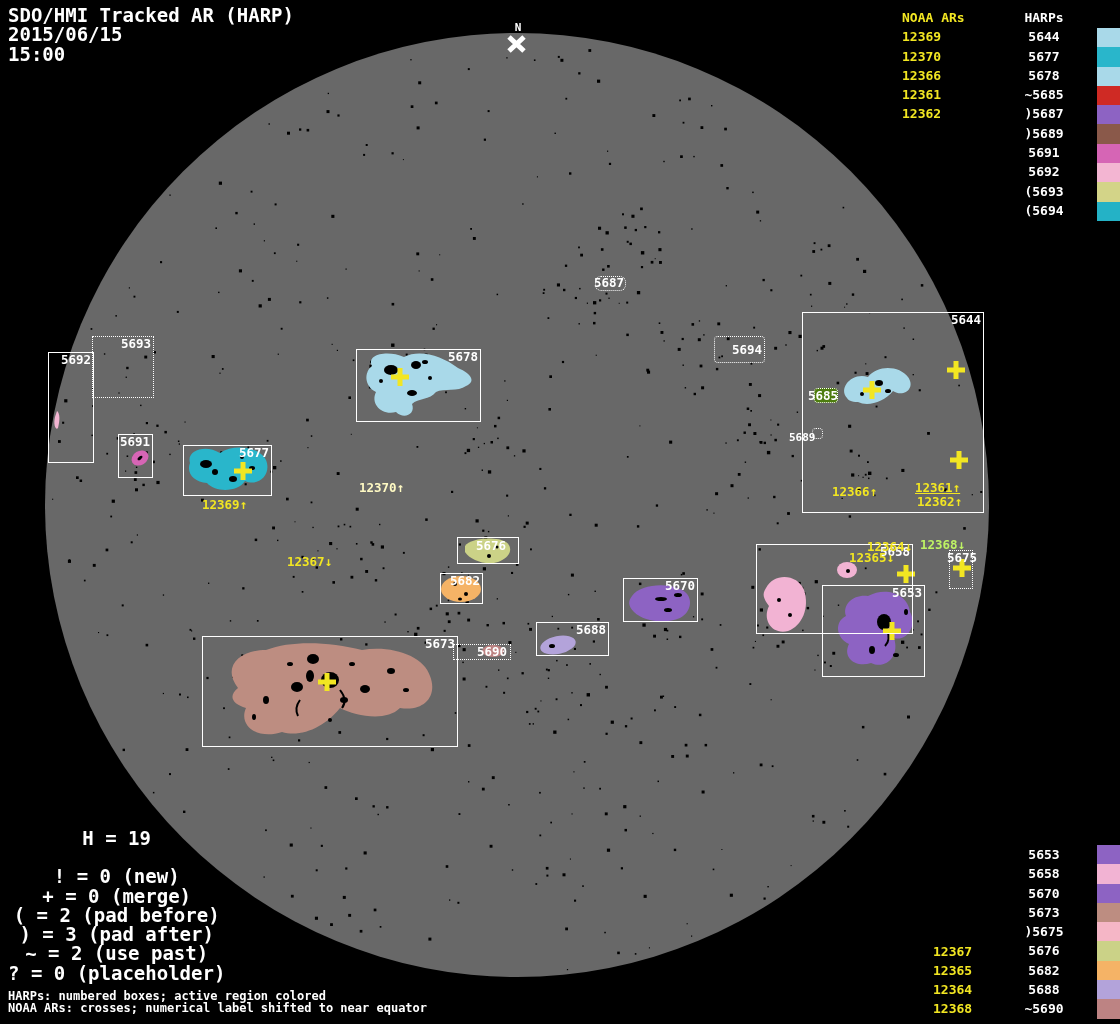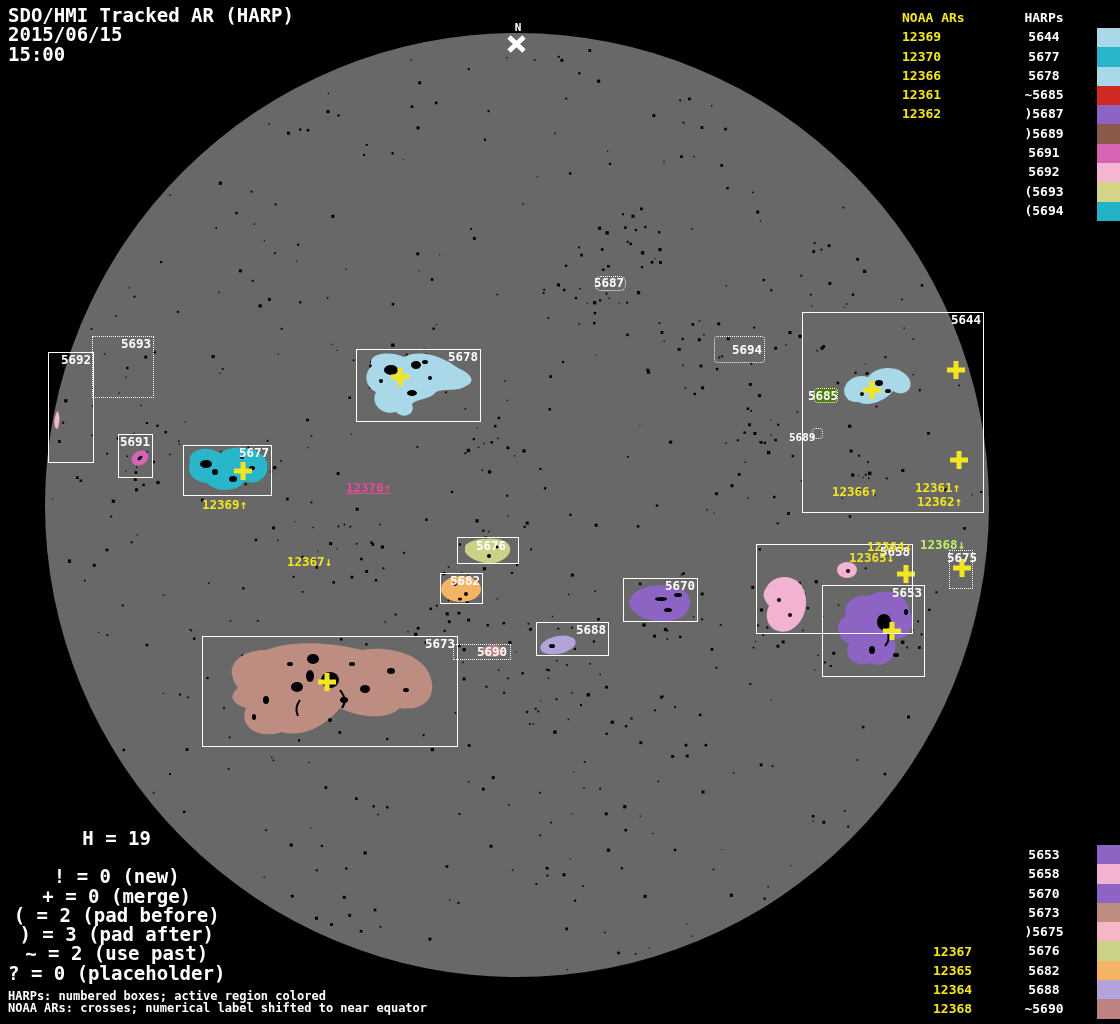--- a/index.html
+++ b/index.html
@@ -884,24 +884,24 @@
     <span class="lbl">5682</span>
   </div>
 <div class="hbox" style="left:202px;top:636px;width:256px;height:111px;">
     <span class="lbl">5673</span>
   </div>
 <div class="hbox dotted" style="left:453px;top:644px;width:58px;height:16px;">
     <span class="lbl" style="right:3px;top:1px;">5690</span>
   </div>
 
 <div class="ylbl" style="left: 202px; top: 499px; color: rgb(242, 230, 34);">12369↑</div>
-<div class="ylbl" style="left: 346px; top: 482px; color: #ec4899; text-decoration: underline;">12370↑</div>
+<div class="ylbl" style="left: 359px; top: 482px; color: #fef9c3;">12370↑</div>
 <div class="ylbl" style="left: 287px; top: 556px; color: rgb(242, 230, 34);">12367↓</div>
 <div class="ylbl" style="left: 832px; top: 486px; color: rgb(242, 230, 34);">12366↑</div>
-<div class="ylbl" style="left: 915px; top: 482px; color: rgb(242, 230, 34);">12361↑</div>
+<div class="ylbl" style="left: 915px; top: 482px; color: rgb(242, 230, 34); text-decoration: underline;">12361↑</div>
 <div class="ylbl" style="left: 917px; top: 496px; color: rgb(242, 230, 34);">12362↑</div>
 <div class="ylbl" style="left: 867px; top: 541px; color: rgb(242, 230, 34);">12364↓</div>
 <div class="ylbl" style="left: 849px; top: 552px; color: rgb(242, 230, 34);">12365↓</div>
 <div class="ylbl" style="left: 920px; top: 539px; color: #bef264;">12368↓</div>
 
 <div class="titleblock">
   <div>SDO/HMI Tracked AR (HARP)</div>
   <div>2015/06/15</div>
   <div>15:00</div>
 </div>

